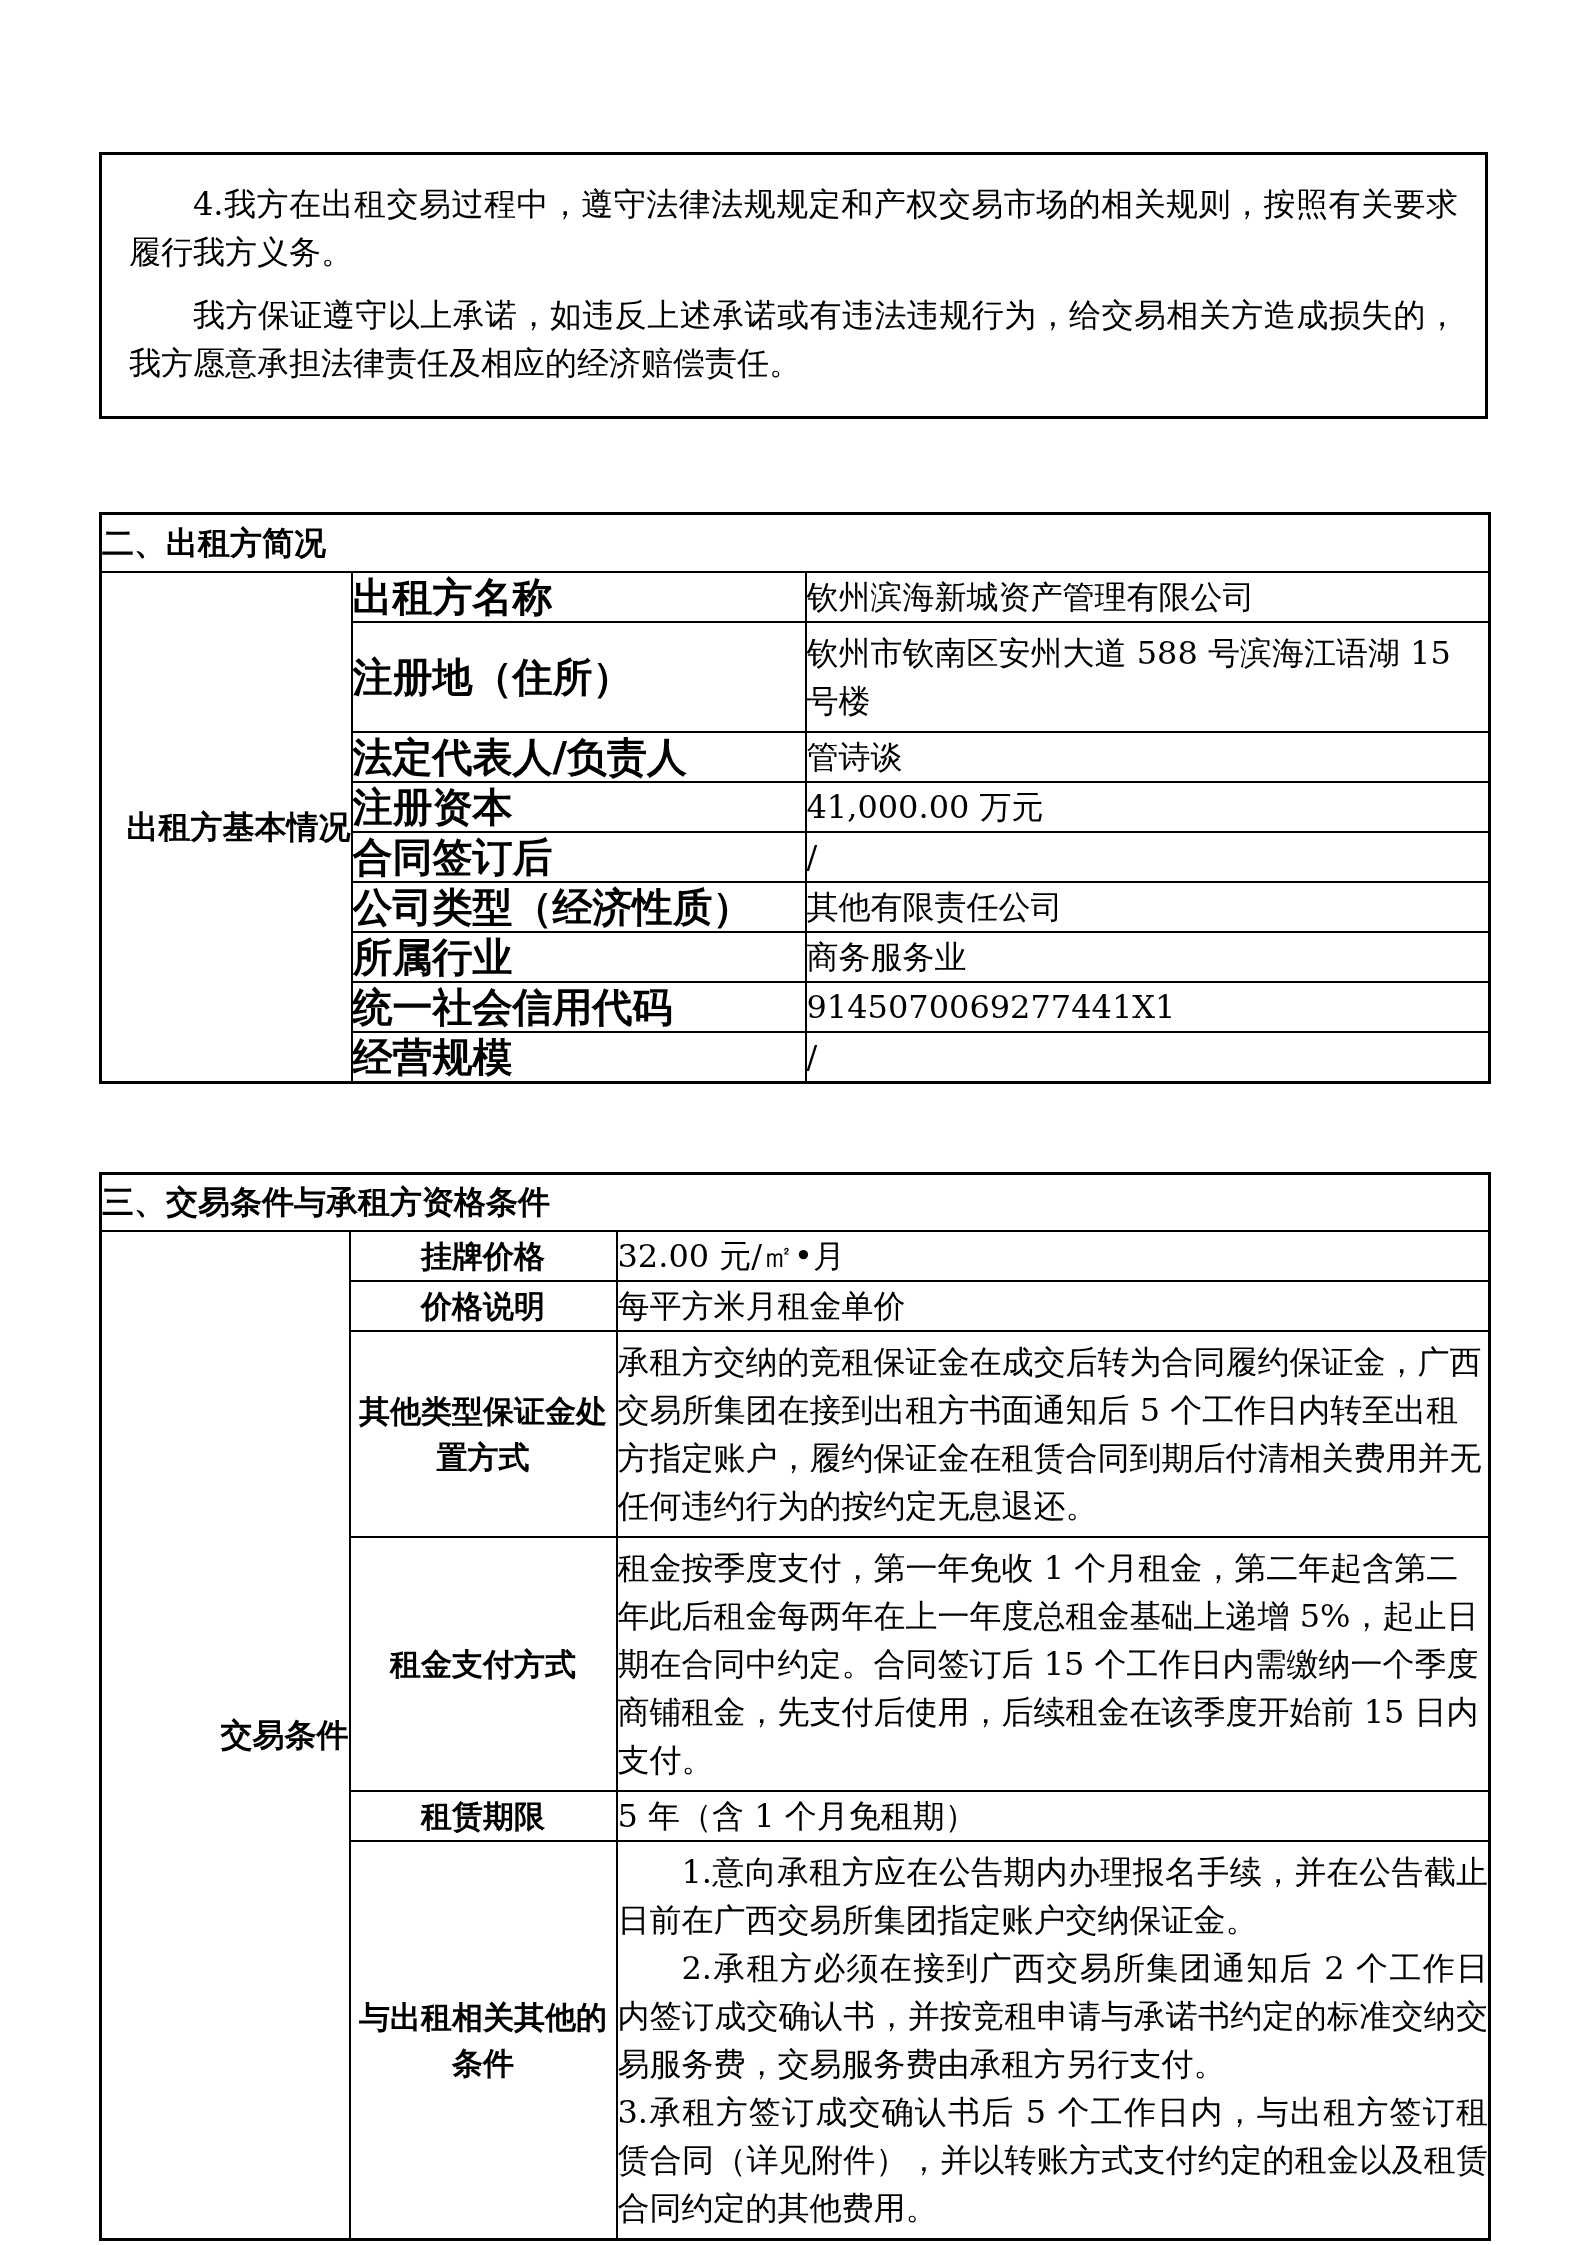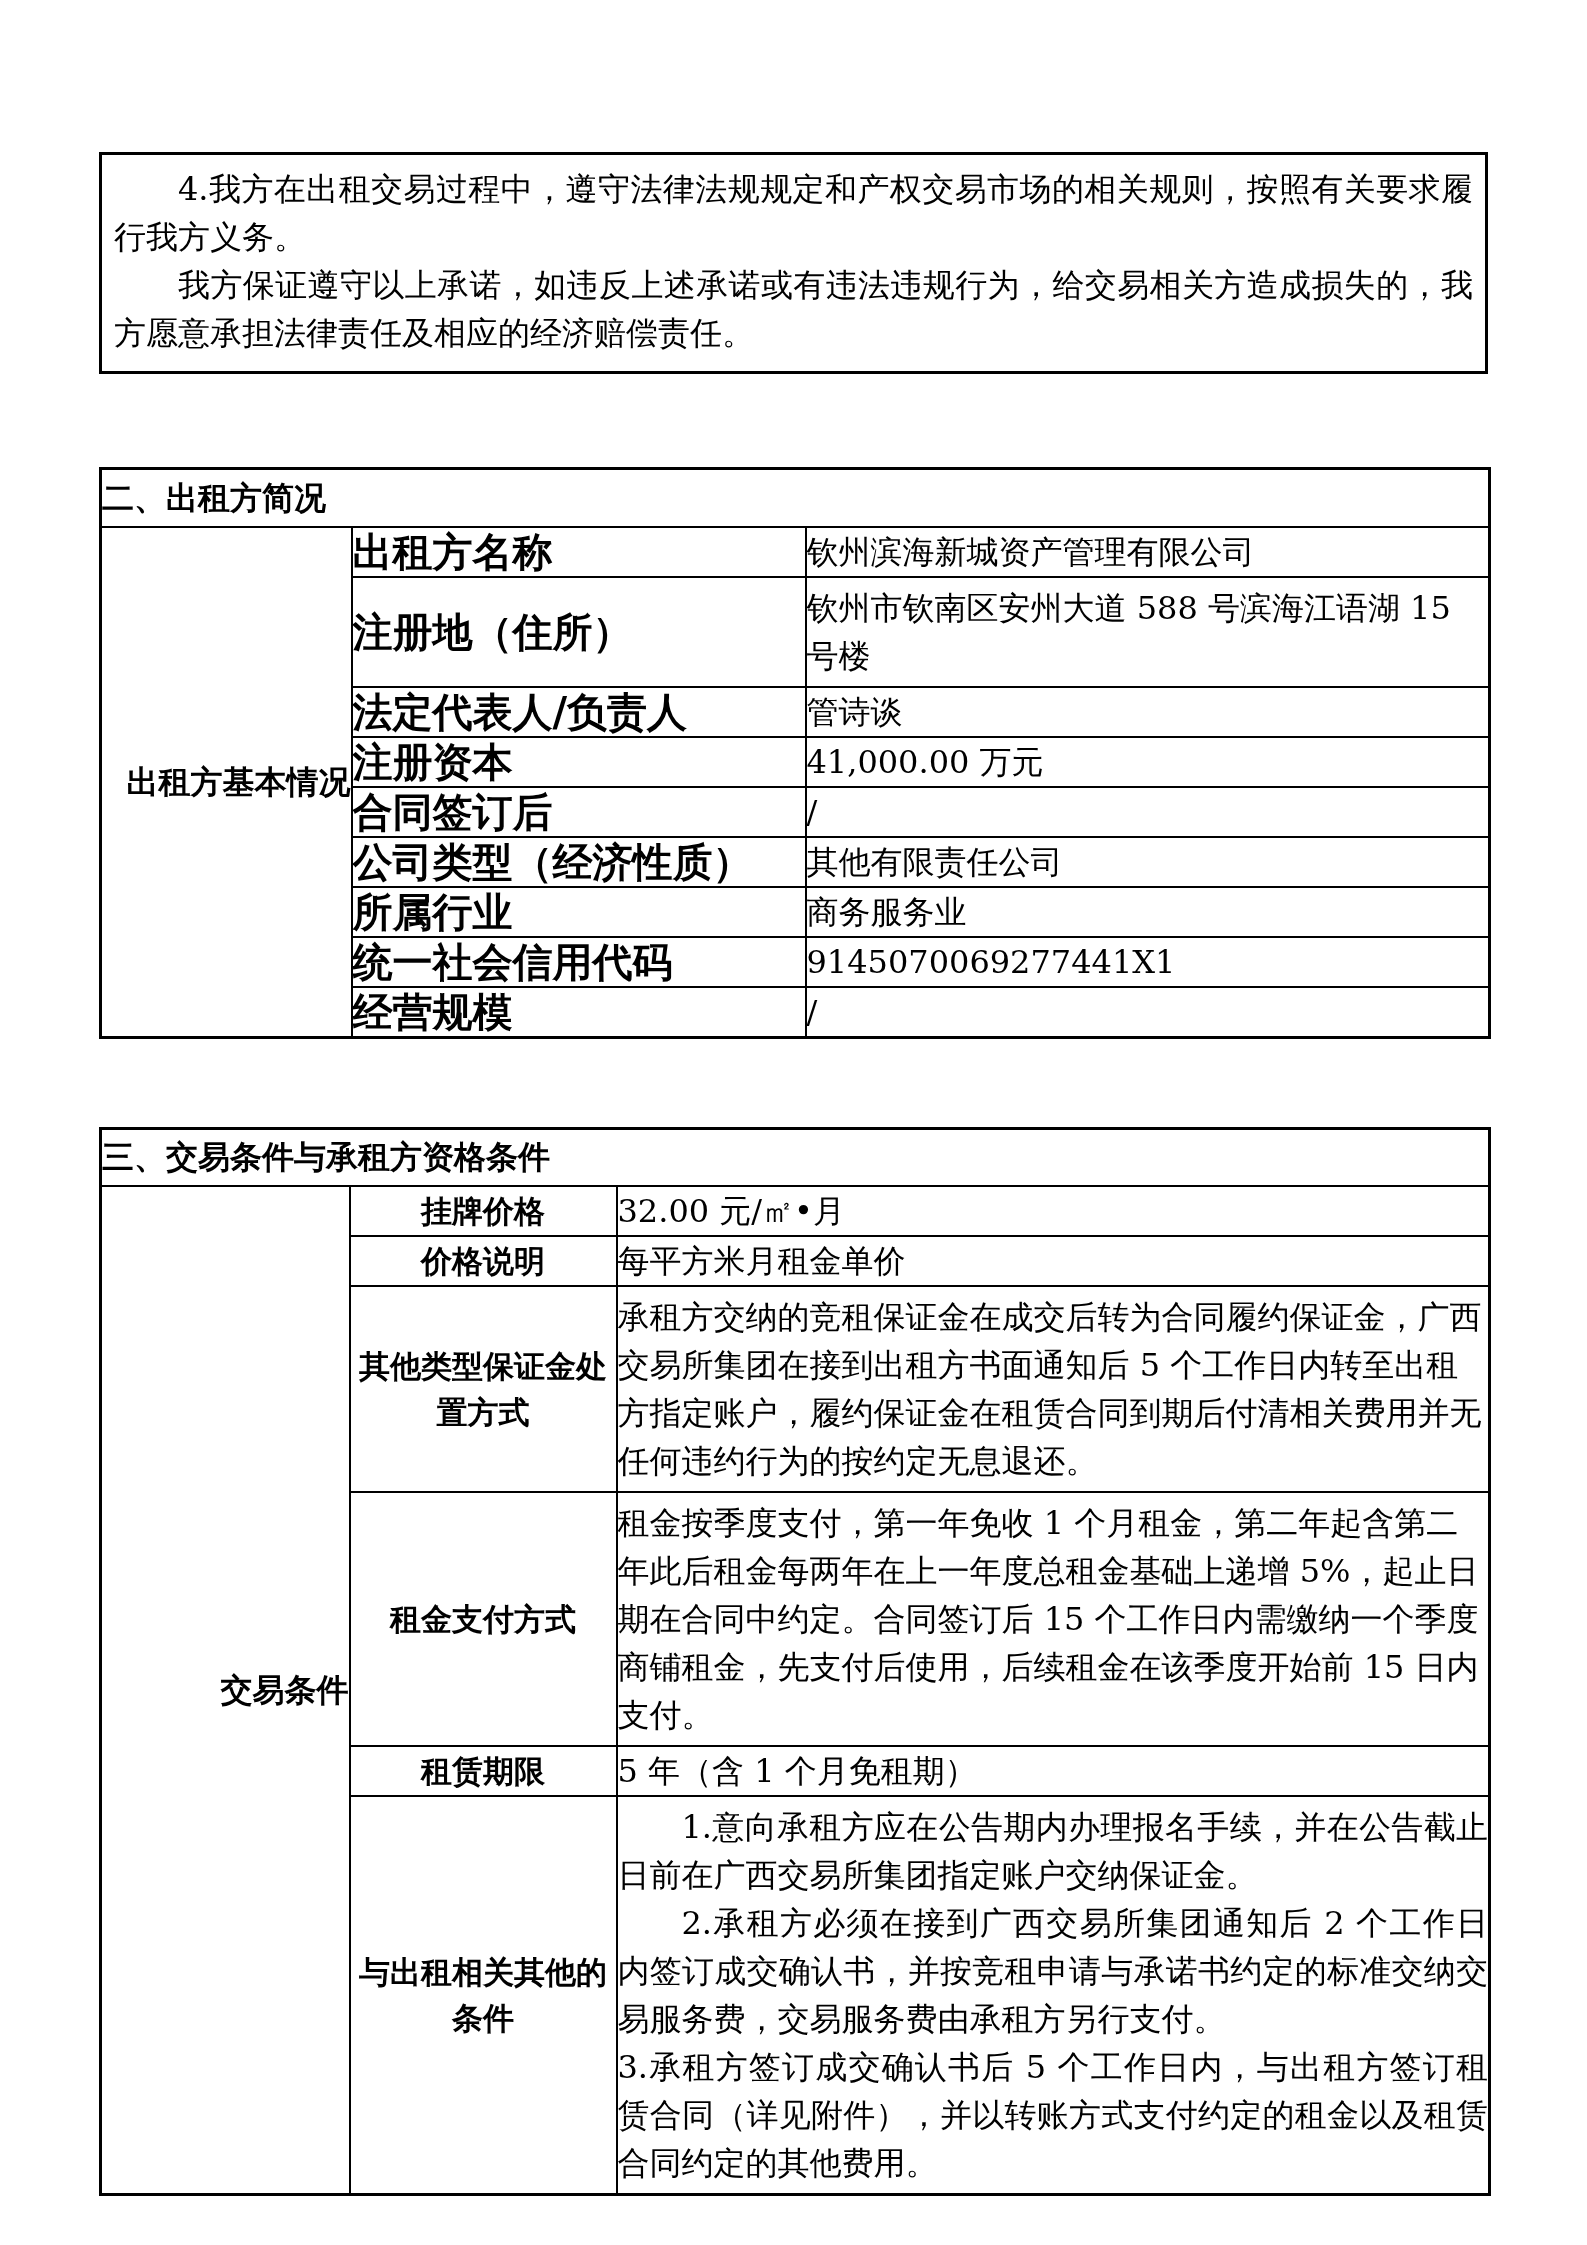--- a/index.html
+++ b/index.html
@@ -27,21 +27,21 @@
   .commitment-box {
     box-sizing: border-box;
     margin-top: 152px;
     width: 1389px;
     border: 3px solid #000;
     padding: 10px 12px 14px 12px;
     font-size: 32px;
     line-height: 48px;
   }
   .commitment-box p {
-    margin: 0;
+    margin: 15px;
     text-indent: 2em;
     text-align: justify;
   }
 
   
   table.doc-table {
     border-collapse: collapse;
     table-layout: fixed;
     width: 1389px;
     border: 3px solid #000;

